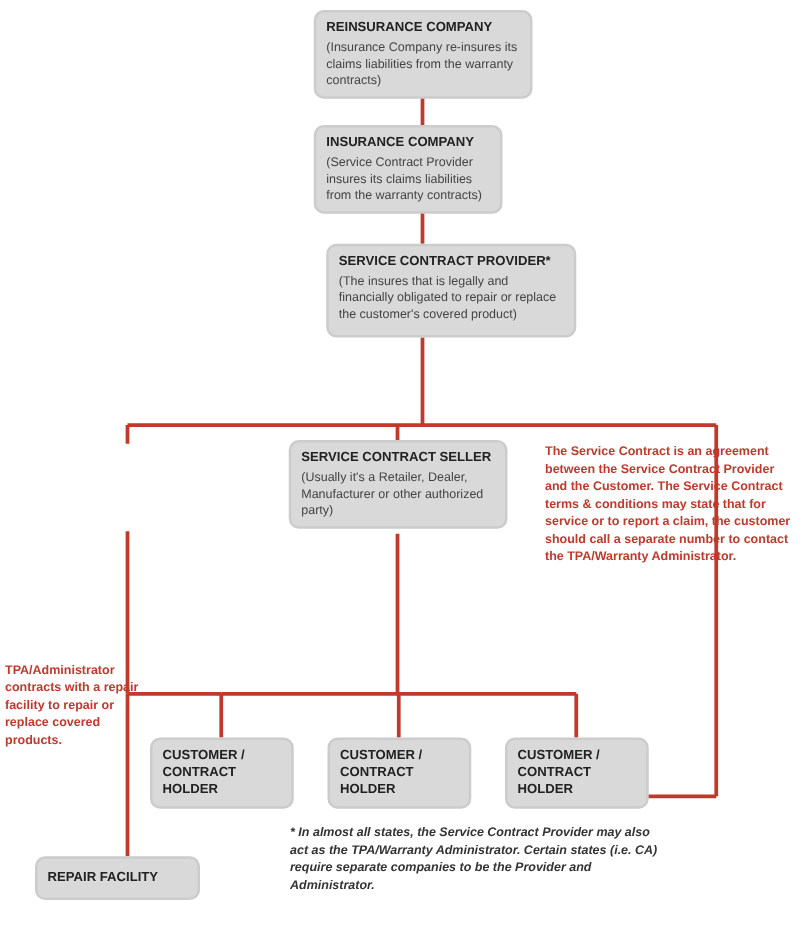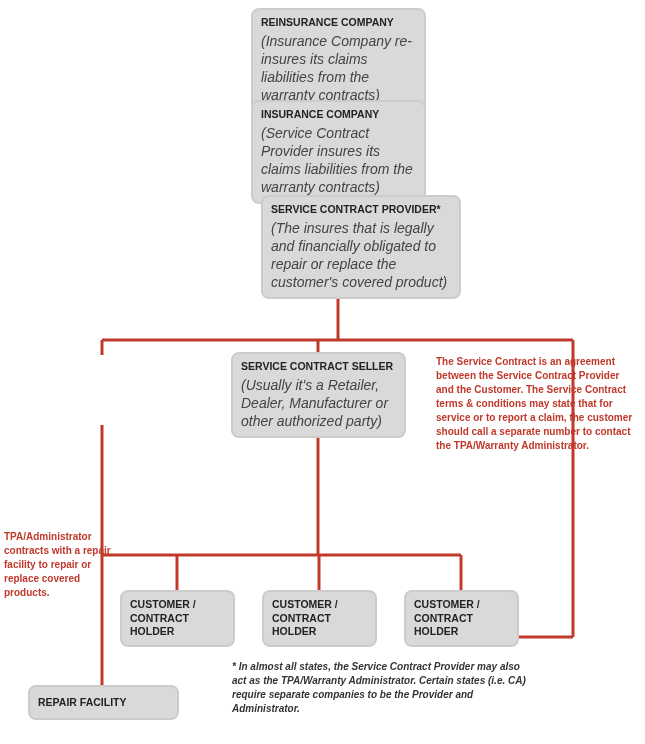--- a/index.html
+++ b/index.html
@@ -33,25 +33,24 @@
     }
 
     .box .title {
       font-weight: bold;
       font-size: 10.5px;
       color: #222;
       line-height: 1.3;
     }
 
     .box .desc {
-      font-size: 14px;
+      font-size: 10px;
       color: #444;
       margin-top: 2px;
       line-height: 1.3;
-      font-style: italic;
     }
 
     
     svg.lines {
       position: absolute;
       top: 0; left: 0;
       width: 645px;
       height: 744px;
       pointer-events: none;
     }
@@ -113,21 +112,21 @@
     <line x1="102" y1="555" x2="177" y2="555" stroke="#c0392b" stroke-width="3"></line>
 
     <line x1="102" y1="555" x2="102" y2="685" stroke="#c0392b" stroke-width="3"></line>
   </svg>
 
   <div class="box" style="left:251px;top:8px;width:175px;min-height:60px;">
     <div class="title">REINSURANCE COMPANY</div>
     <div class="desc">(Insurance Company re-insures its claims liabilities from the warranty contracts)</div>
   </div>
 
-  <div class="box" style="left:251px;top:100px;width:175px;min-height:60px;">
+  <div class="box" style="left:251px;top:100px;width:151px;min-height:60px;">
     <div class="title">INSURANCE COMPANY</div>
     <div class="desc">(Service Contract Provider insures its claims liabilities from the warranty contracts)</div>
   </div>
 
   <div class="box" style="left:237px;top:195px;width:200px;min-height:75px;margin-left:24px;">
     <div class="title">SERVICE CONTRACT PROVIDER*</div>
     <div class="desc">(The insures that is legally and financially obligated to repair or replace the customer's covered product)</div>
   </div>
 
 
@@ -141,21 +140,21 @@
   </div>
 
   <div class="box" style="left:262px;top:590px;width:115px;min-height:45px;">
     <div class="title">CUSTOMER / CONTRACT HOLDER</div>
   </div>
 
   <div class="box" style="left:404px;top:590px;width:115px;min-height:45px;">
     <div class="title">CUSTOMER / CONTRACT HOLDER</div>
   </div>
 
-  <div class="box" style="left:28px;top:685px;width:151px;min-height:35px;display:flex;align-items:center;">
+  <div class="box" style="left:28px;top:685px;width:132px;min-height:35px;display:flex;align-items:center;">
     <div class="title">REPAIR FACILITY</div>
   </div>
 
   <div class="side-text" style="left:436px;top:355px;width:200px;">The Service Contract is an agreement between the Service Contract Provider and the Customer. The Service Contract terms &amp; conditions may state that for service or to report a claim, the customer should call a separate number to contact the TPA/Warranty Administrator.</div>
 
   <div class="side-text" style="left:4px;top:530px;width:110px;">TPA/Administrator contracts with a repair facility to repair or replace covered products.</div>
 
   <div class="footnote" style="left:232px;top:660px;width:300px;">
     <span>*</span><span> In almost all states, the Service Contract Provider may also act as the TPA/Warranty Administrator. Certain states (i.e. CA) require separate companies to be the Provider and Administrator.</span>
   </div>

